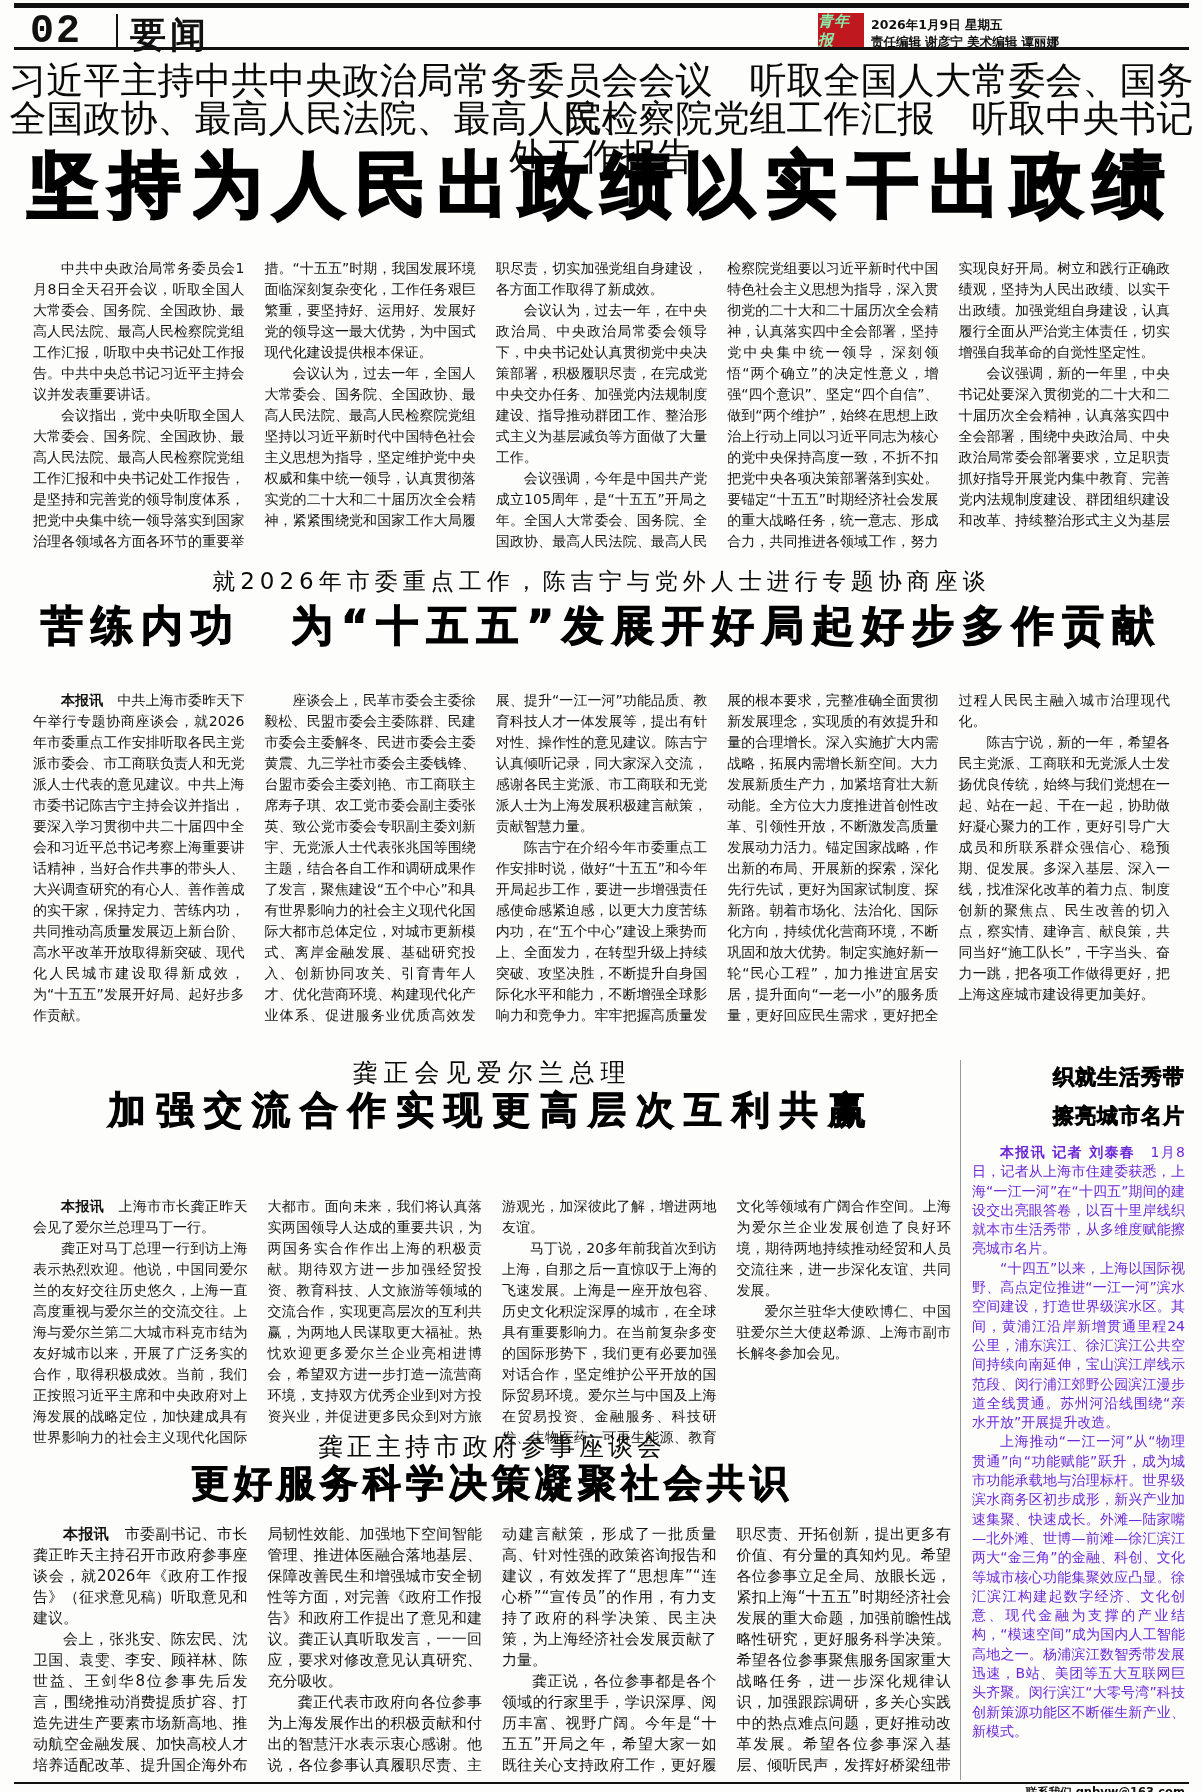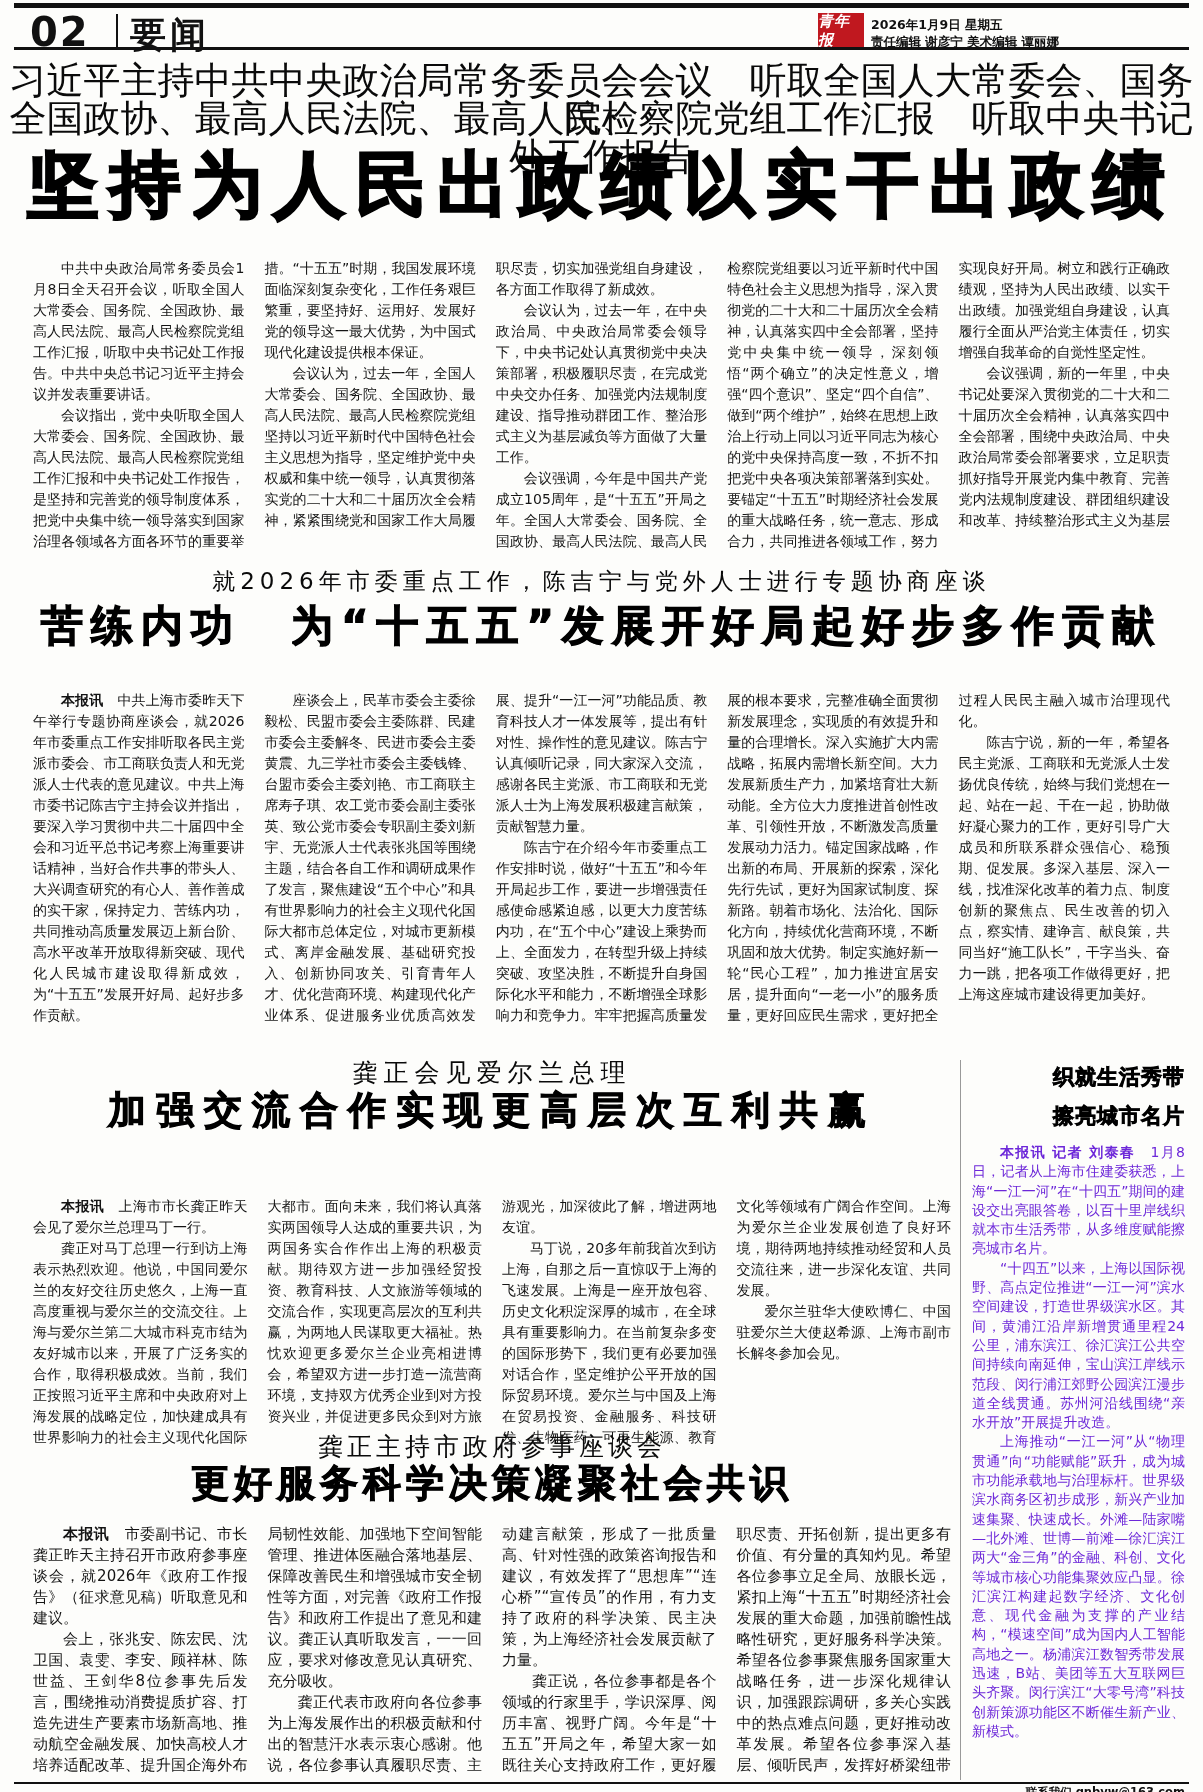--- a/index.html
+++ b/index.html
@@ -5,23 +5,23 @@
   html,body{margin:0;padding:0;}
   body{
     width:1203px;height:1792px;background:#f7f6f3;
     font-family:"DejaVu Sans","Liberation Sans",sans-serif;
     color:#111;position:relative;overflow:hidden;
   }
   .page{position:absolute;inset:0;background:#fdfdfb;}
   .abs{position:absolute;}
   .rule{background:#111;}
   
-  .pagenum{font-size:40px;font-weight:bold;letter-spacing:2px;}
+  .pagenum{font-size:40px;font-weight:bold;letter-spacing:2px;font-family:Liberation Mono, monospace;}
   .section-title{font-size:36px;font-weight:bold;letter-spacing:4px;}
-  .logo{background:#c0181f;color:#ffffff;display:flex;align-items:center;justify-content:center;
+  .logo{background:#c0181f;color:#86efac;display:flex;align-items:center;justify-content:center;
         font-size:15px;font-weight:bold;letter-spacing:1px;font-style:italic;}
   .meta{font-size:12.5px;font-weight:bold;line-height:17px;white-space:nowrap;}
   
   .kicker{width:100%;text-align:center;font-weight:500;color:#0a0a0a;}
   .k1{font-size:37px;line-height:38px;}
   .k2{font-size:23px;letter-spacing:5px;}
   .k3{font-size:25px;letter-spacing:6px;}
   .k4{font-size:25px;letter-spacing:4px;}
   .headline{width:100%;text-align:center;font-weight:900;color:#000;}
   .h1{font-size:71px;letter-spacing:11px;-webkit-text-stroke:2.5px #000;}

